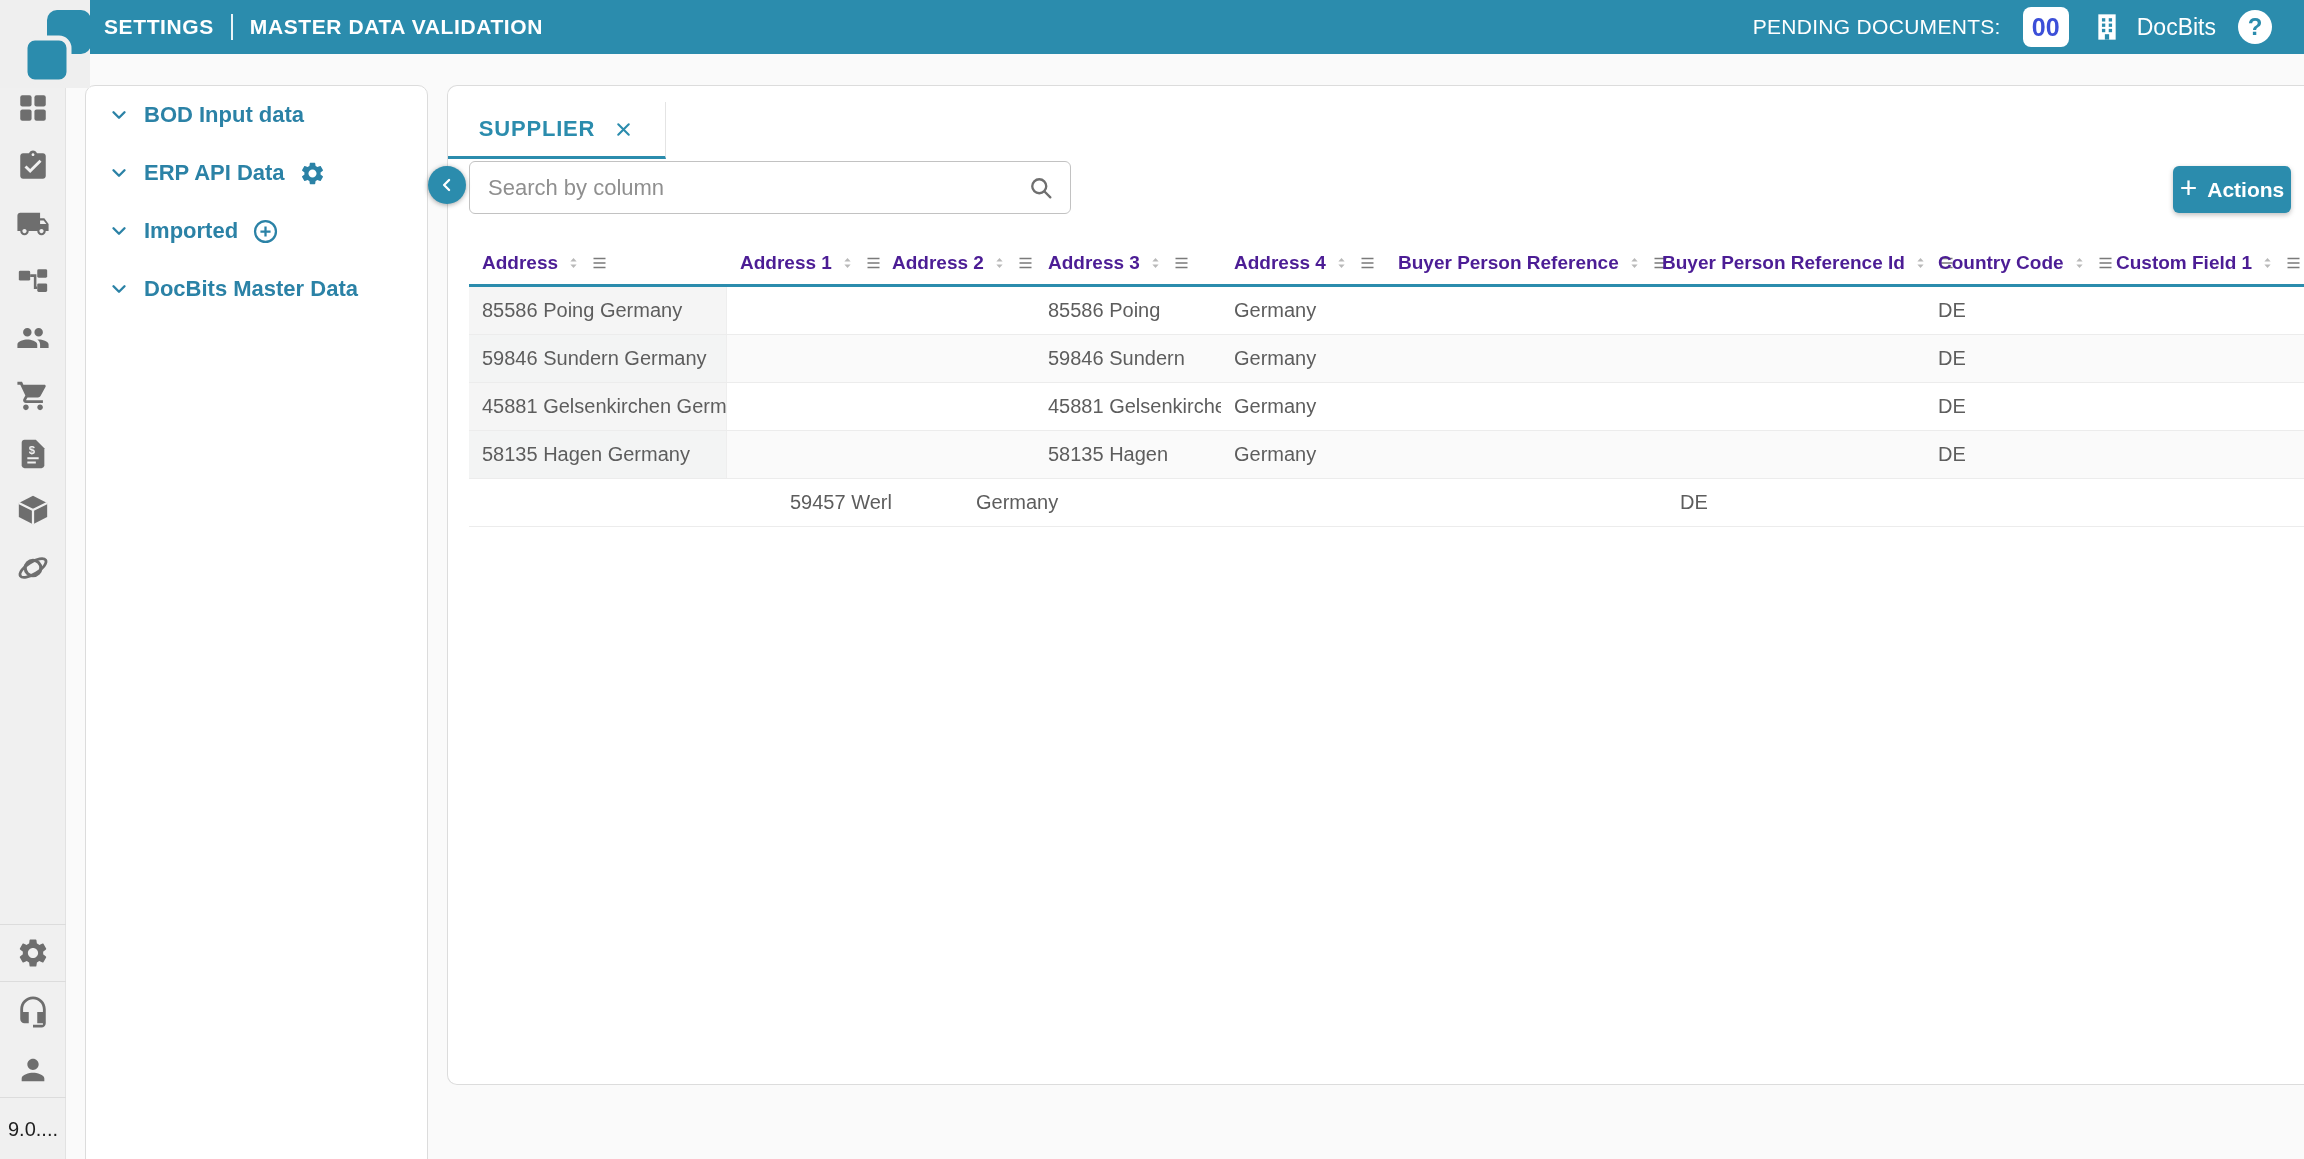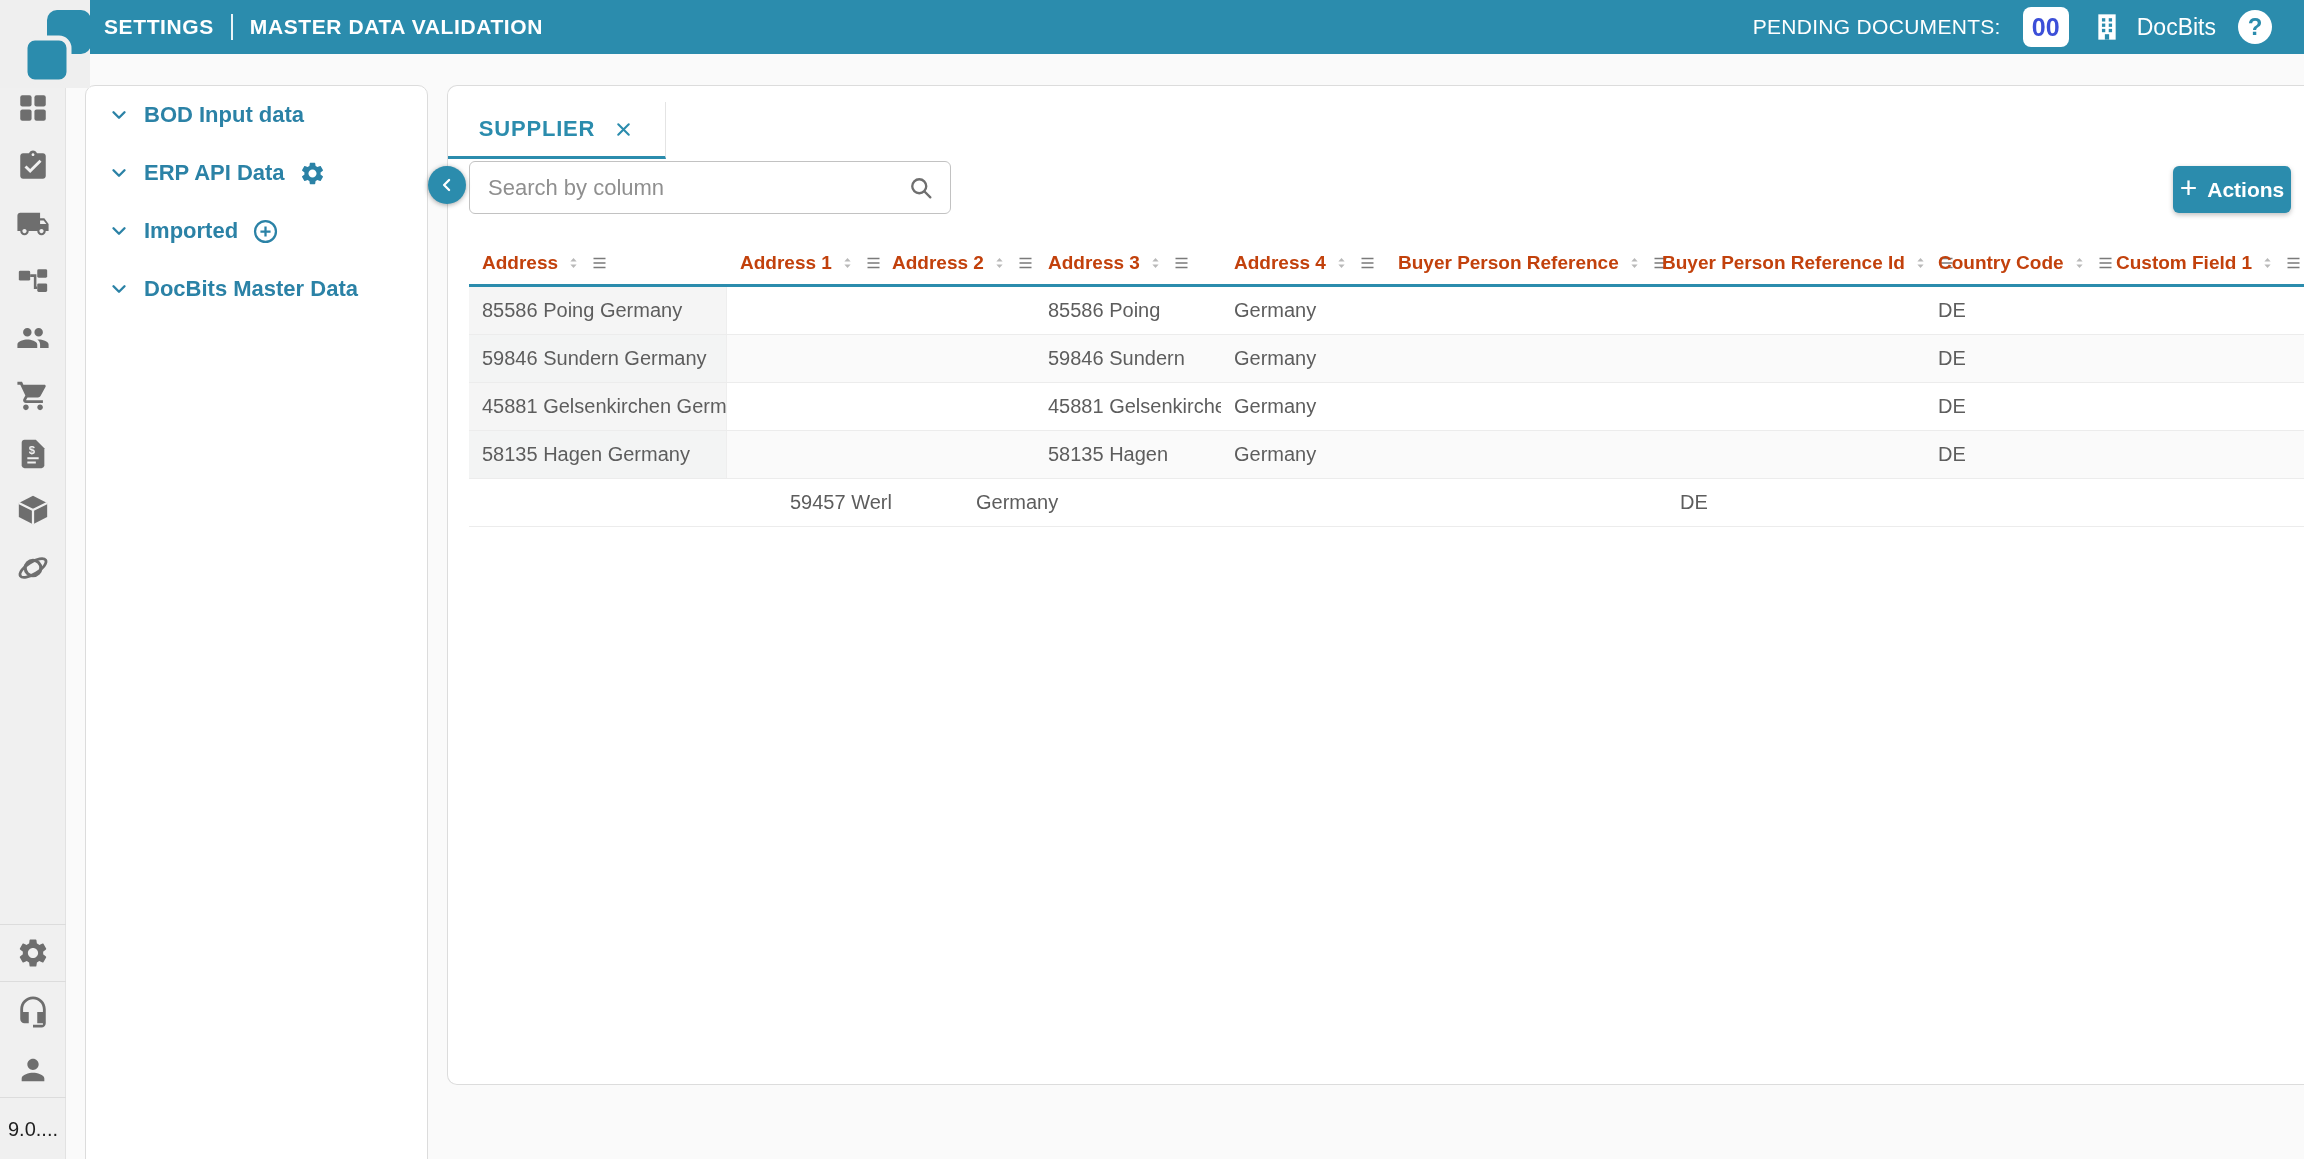--- a/index.html
+++ b/index.html
@@ -75,42 +75,42 @@
     border-radius:10px 0 0 10px; overflow:hidden; z-index:2;
   }
   .tab {
     position:absolute; left:0; top:16px; width:218px; height:57px;
     background:#fff; border-right:1px solid #e4e4e4; border-bottom:3px solid #2b8cad;
     border-top-left-radius:10px;
     display:flex; align-items:center; justify-content:center; gap:18px;
     color:#2b8cad; font-weight:bold; font-size:22px; letter-spacing:.8px; cursor:pointer;
   }
   .tab svg { width:21px; height:21px; }
-  .search-wrap { position:absolute; left:21px; top:75px; width:482px; height:53px; }
+  .search-wrap { position:absolute; left:21px; top:75px; width:602px; height:53px; }
   .search-input {
     width:100%; height:100%; border:1px solid #c2c2c2; border-radius:6px;
     font-size:22px; padding:0 62px 0 18px; color:#333; outline:none;
     font-family:"Liberation Sans", sans-serif; background:#fff;
   }
   .search-input::placeholder { color:#8f8f8f; }
   .search-icon { position:absolute; right:16px; top:13px; width:28px; height:28px; cursor:pointer; }
   .actions-btn {
     position:absolute; left:1725px; top:80px; width:118px; height:47px;
     background:#2b8cad; border:none; border-radius:6px; color:#fff;
     font-size:21px; font-weight:bold; font-family:"Liberation Sans", sans-serif;
     display:flex; align-items:center; justify-content:center; gap:10px;
     box-shadow:0 2px 5px rgba(0,0,0,.25); cursor:pointer;
   }
   .actions-btn .plus { font-size:30px; font-weight:normal; line-height:1; margin-top:-3px; }
   
   .table-wrap { position:absolute; left:21px; top:155px; width:1836px; }
   .thead { display:flex; height:46px; align-items:center; border-bottom:3px solid #2b8cad; }
   .th {
     display:flex; align-items:center; gap:8px; padding-left:13px; flex:none;
-    font-weight:bold; color:#c2410c; font-size:19px; white-space:nowrap; cursor:pointer;
+    font-weight:bold; color:#4c1d95; font-size:19px; white-space:nowrap; cursor:pointer;
   }
   .th svg.sort { width:15px; height:22px; flex:none; cursor:pointer; }
   .th svg.menu { width:21px; height:18px; flex:none; cursor:pointer; }
   .trow {
     display:flex; height:48px; align-items:center;
     border-bottom:1px solid #ececec; font-size:20px; color:#5d5d5d; cursor:pointer;
   }
   .td { height:100%; display:flex; align-items:center; padding-left:13px; flex:none;
     white-space:nowrap; overflow:hidden; }
   .c0 { width:258px; } .c1 { width:152px; } .c2 { width:156px; }

